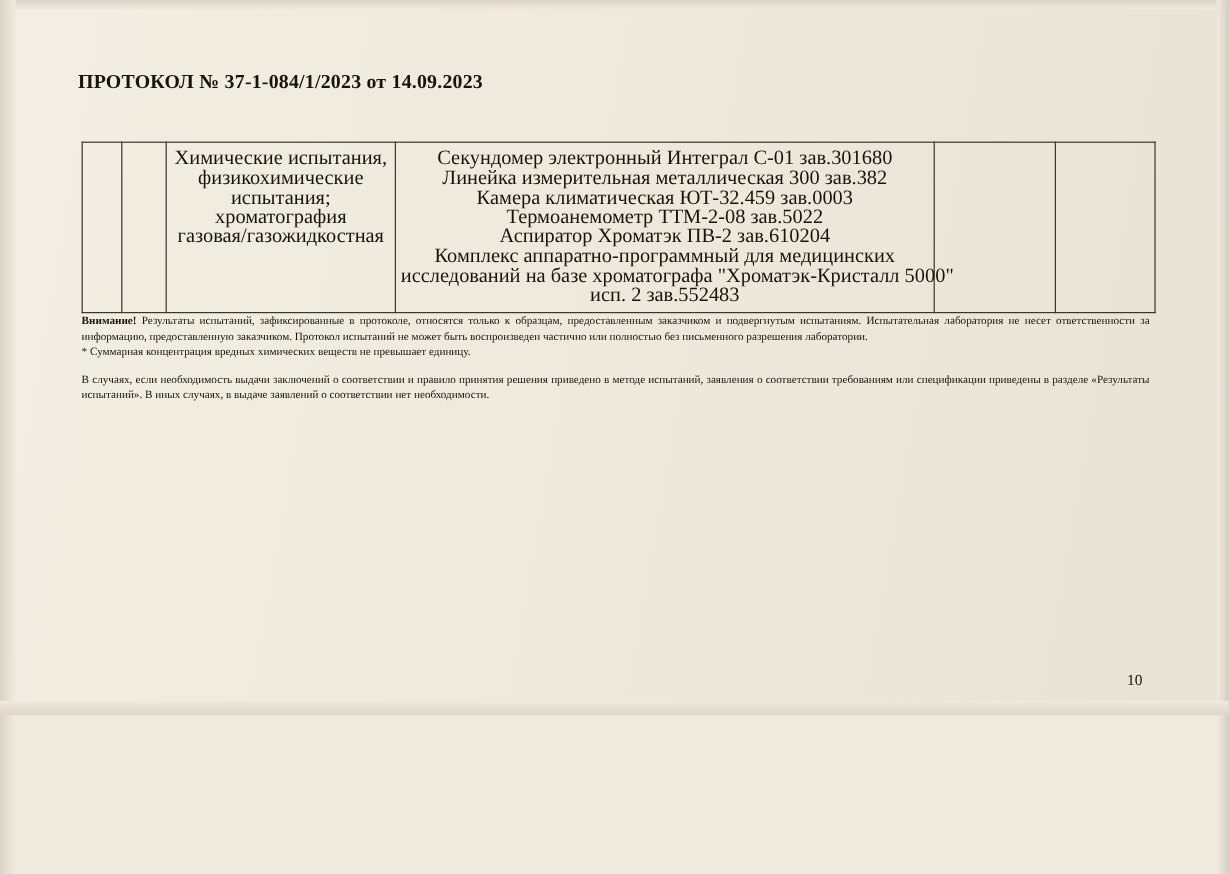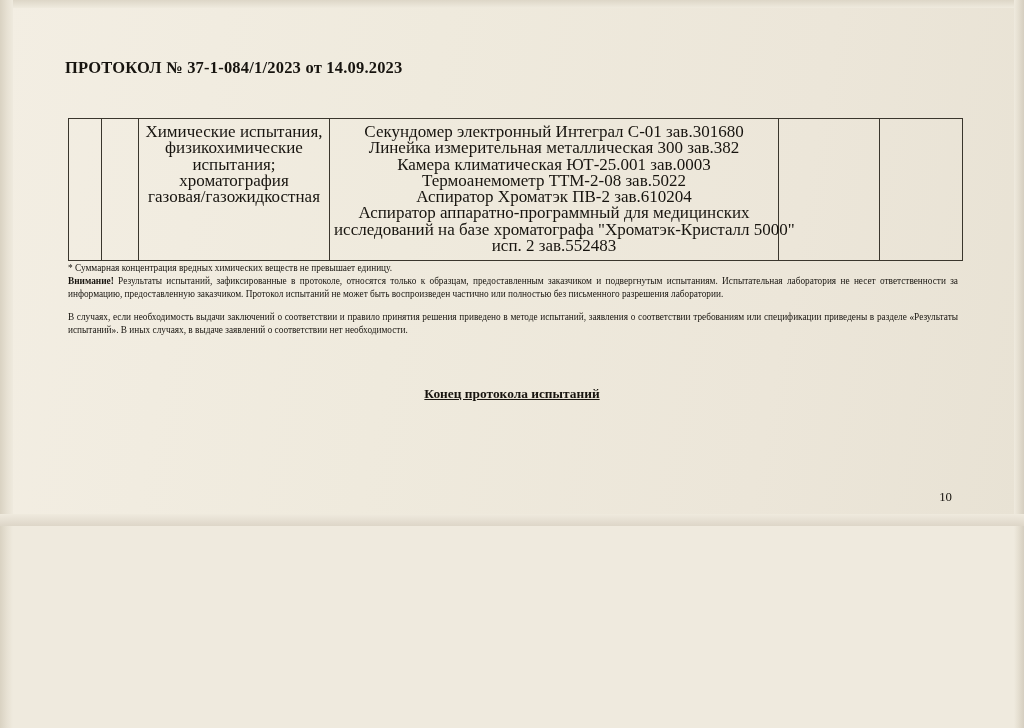--- a/index.html
+++ b/index.html
@@ -12,21 +12,21 @@
     background: #efeade;
     font-family: "Liberation Serif", serif;
     color: #17140f;
     overflow: hidden;
     position: relative;
   }
   .page {
     position: absolute;
     left: 0; top: 0;
     width: 1024px;
-    height: 526px;
+    height: 596px;
     background: linear-gradient(100deg, #f3eee3 0%, #efeadd 40%, #ece6d9 75%, #e8e2d4 100%);
   }
   
   .edge-left {
     position: absolute;
     left: 0; top: 0;
     width: 13px; height: 728px;
     background: linear-gradient(to right, #d9d2c2 0%, #e7e1d3 55%, #efeade 100%);
   }
   .edge-right {
@@ -144,43 +144,40 @@
           <div>физикохимические</div>
           <div>испытания;</div>
           <div>хроматография</div>
           <div>газовая/газожидкостная</div>
         </div>
       </td>
       <td class="c4">
         <div class="cell-text">
           <div>Секундомер электронный Интеграл С-01 зав.301680</div>
           <div>Линейка измерительная металлическая 300 зав.382</div>
-          <div>Камера климатическая ЮТ-25.001 зав.0003</div>
+          <div>Камера климатическая ЮТ-32.459 зав.0003</div>
           <div>Термоанемометр ТТМ-2-08 зав.5022</div>
           <div>Аспиратор Хроматэк ПВ-2  зав.610204</div>
-          <div>Аспиратор аппаратно-программный для медицинских</div>
+          <div>Комплекс аппаратно-программный для медицинских</div>
           <div>исследований на базе хроматографа "Хроматэк-Кристалл 5000"</div>
           <div>исп. 2 зав.552483</div>
         </div>
       </td>
       <td class="c5">
         <div class="cell-text"></div>
       </td>
       <td class="c6">
         <div class="cell-text"></div>
       </td>
     </tr>
   </tbody>
     </table>
 
   <div class="footnotes">
+    <p><b>Внимание!</b><span> Результаты испытаний, зафиксированные в протоколе, относятся только к образцам, предоставленным заказчиком и подвергнутым испытаниям. Испытательная лаборатория не несет ответственности за информацию, предоставленную заказчиком. Протокол испытаний не может быть воспроизведен частично или полностью без письменного разрешения лаборатории.</span></p>
     <p>* Суммарная концентрация вредных химических веществ не превышает единицу.</p>
-    <p><b>Внимание!</b><span> Результаты испытаний, зафиксированные в протоколе, относятся только к образцам, предоставленным заказчиком и подвергнутым испытаниям. Испытательная лаборатория не несет ответственности за информацию, предоставленную заказчиком. Протокол испытаний не может быть воспроизведен частично или полностью без письменного разрешения лаборатории.</span></p>
     <div class="gap"></div>
     <p>В случаях, если необходимость выдачи заключений о соответствии и правило принятия решения приведено в методе испытаний, заявления о соответствии требованиям или спецификации приведены в разделе «Результаты испытаний». В иных случаях, в выдаче заявлений о соответствии нет необходимости.</p>
   </div>
 
-  <div class="end-note">
-    <span>Конец протокола испытаний</span>
-  </div>
 
   <div class="page-number">10</div>
 </div>
 
 </body></html>

